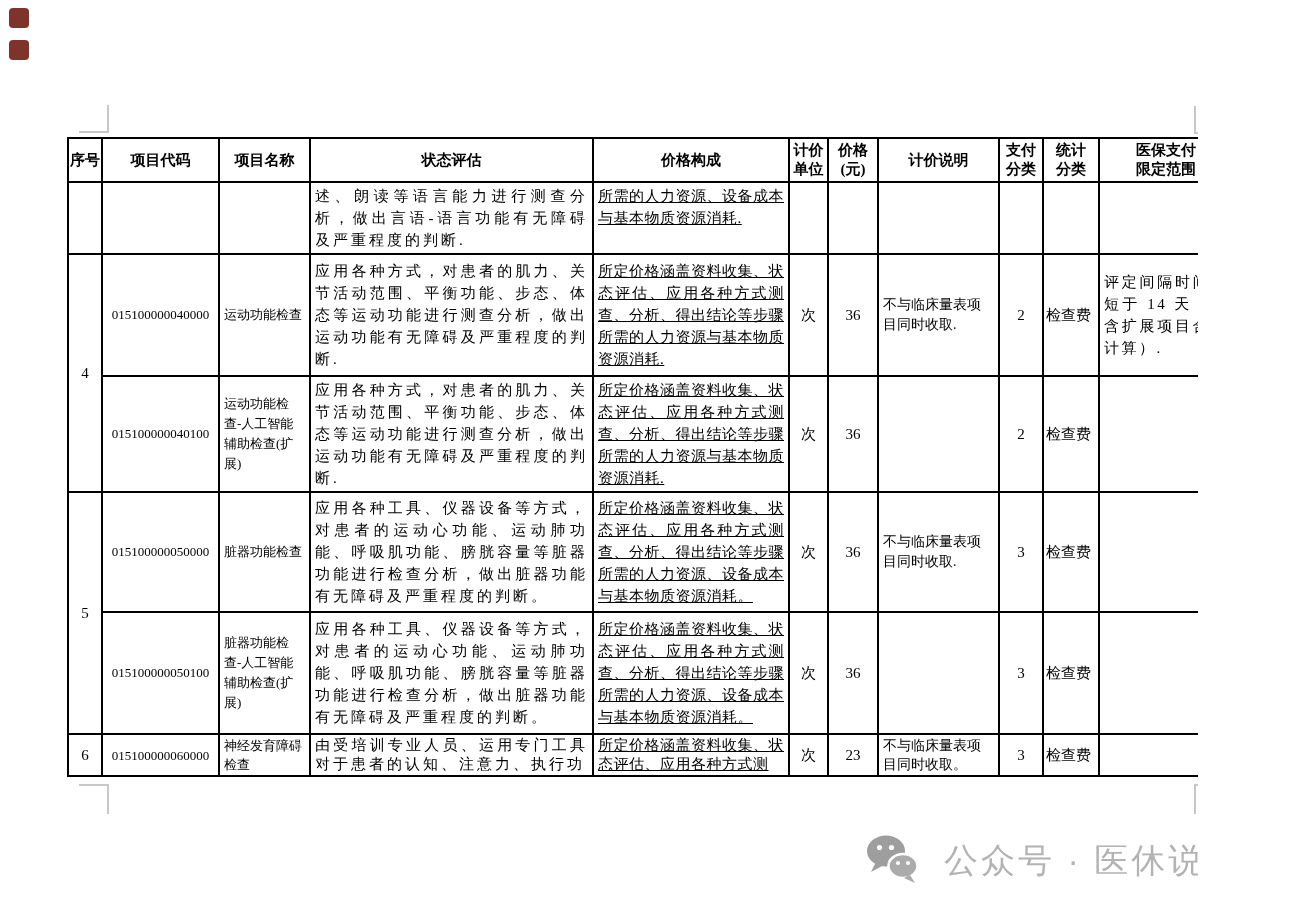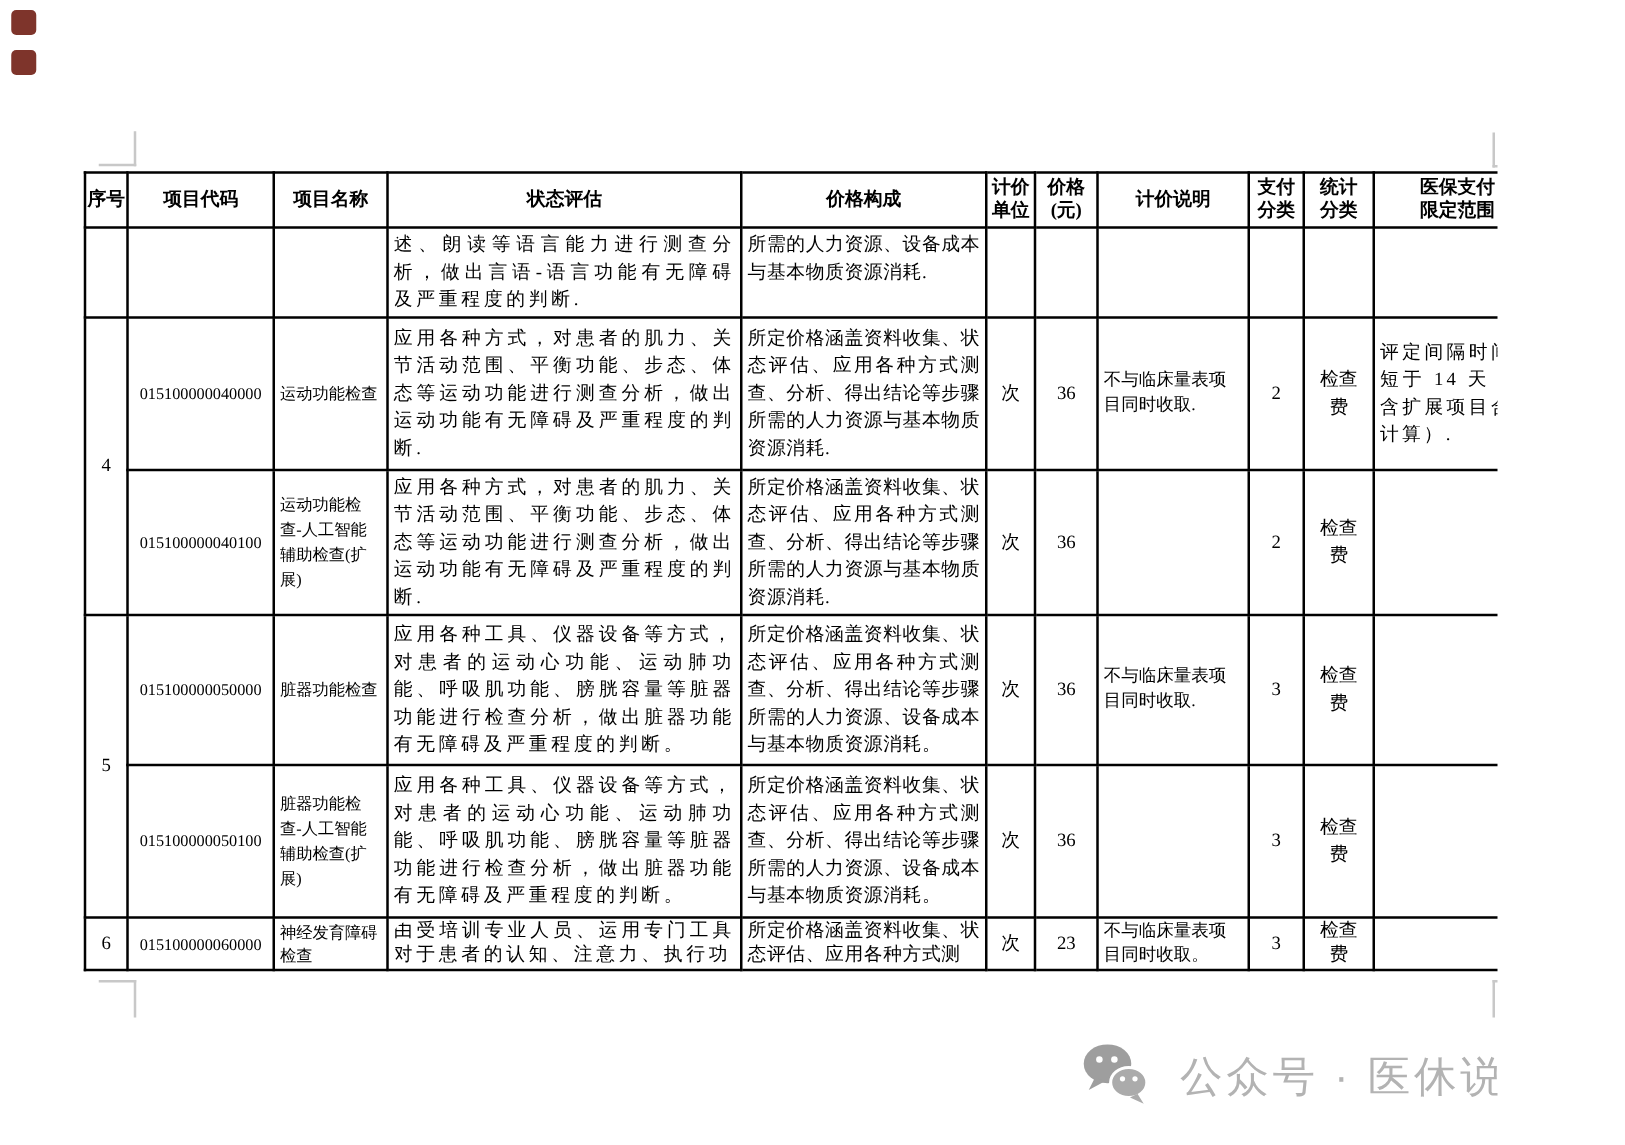--- a/index.html
+++ b/index.html
@@ -41,24 +41,24 @@
   tr.h-r5a { height:120px; }
   tr.h-r5b { height:122px; }
   tr.h-r6  { height:40px; }
   tr.h-r6 td { line-height:19px; padding-top:1px; padding-bottom:1px; }
   tr.h-r0 td { vertical-align:top; }
 
   td.c-seq  { text-align:center; }
   td.c-code { text-align:center; font-size:13px; padding:2px 1px; white-space:nowrap; }
   td.c-name { font-size:13px; line-height:20px; padding:8px 4px; }
   td.c-out  { text-align:justify; letter-spacing:3px; line-height:22px;border-radius:21px; }
-  td.c-comp { text-align:justify; letter-spacing:0.5px; }
+  td.c-comp { text-align:justify; letter-spacing:0.5px;text-decoration:underline; }
   td.c-unit, td.c-price, td.c-pay { text-align:center; }
   td.c-note { font-size:14px; line-height:20px; }
-  td.c-stat { text-align:center; padding:2px 12px; }
+  td.c-stat { text-align:left; padding:2px 2px; }
   td.c-ins  { text-align:justify; letter-spacing:2.5px; }
 
   
   .watermark {
     position:absolute; left:866px; top:834px; display:flex; align-items:center;
     gap:24px;
   }
   .watermark .wm-text {
     font-family:"Liberation Sans","DejaVu Sans",sans-serif;
     font-size:34px; color:#b3b3b3; letter-spacing:3px; white-space:nowrap;

